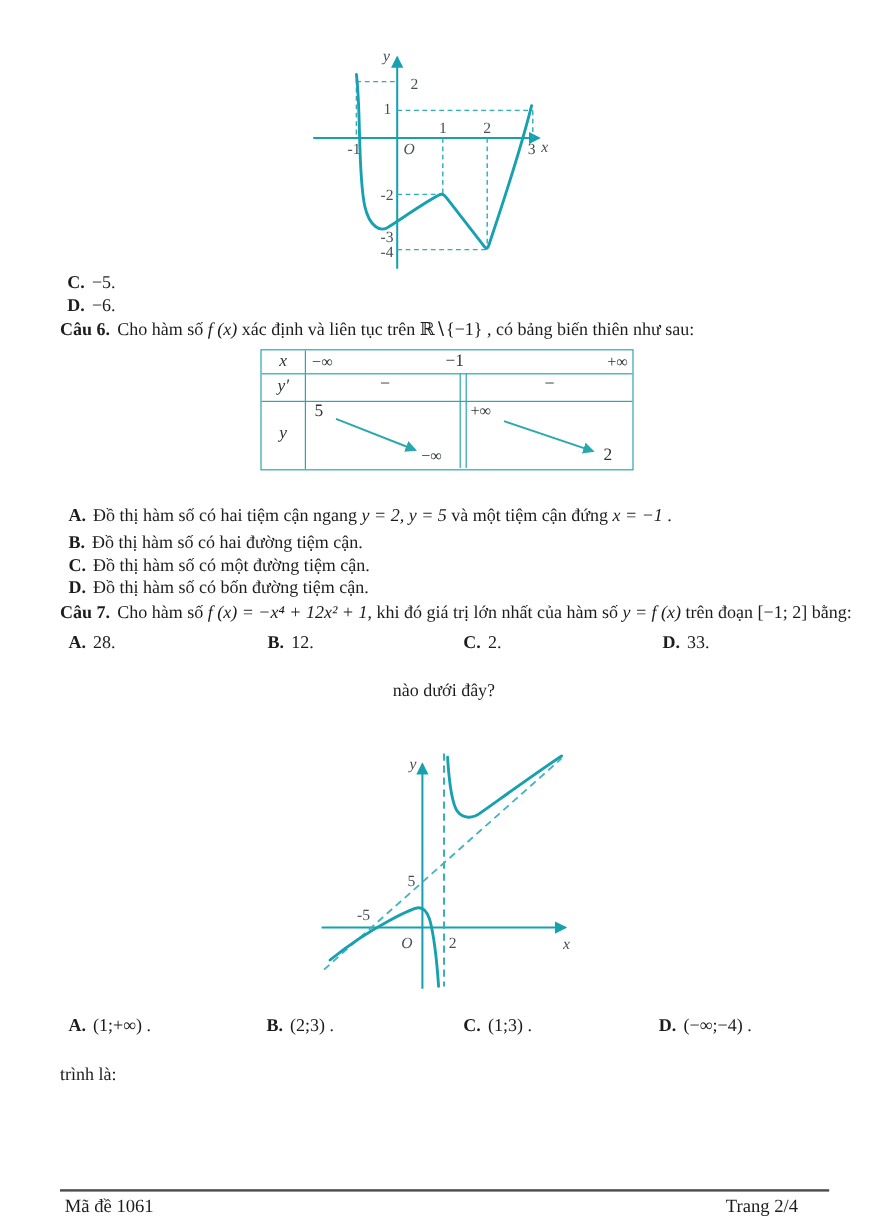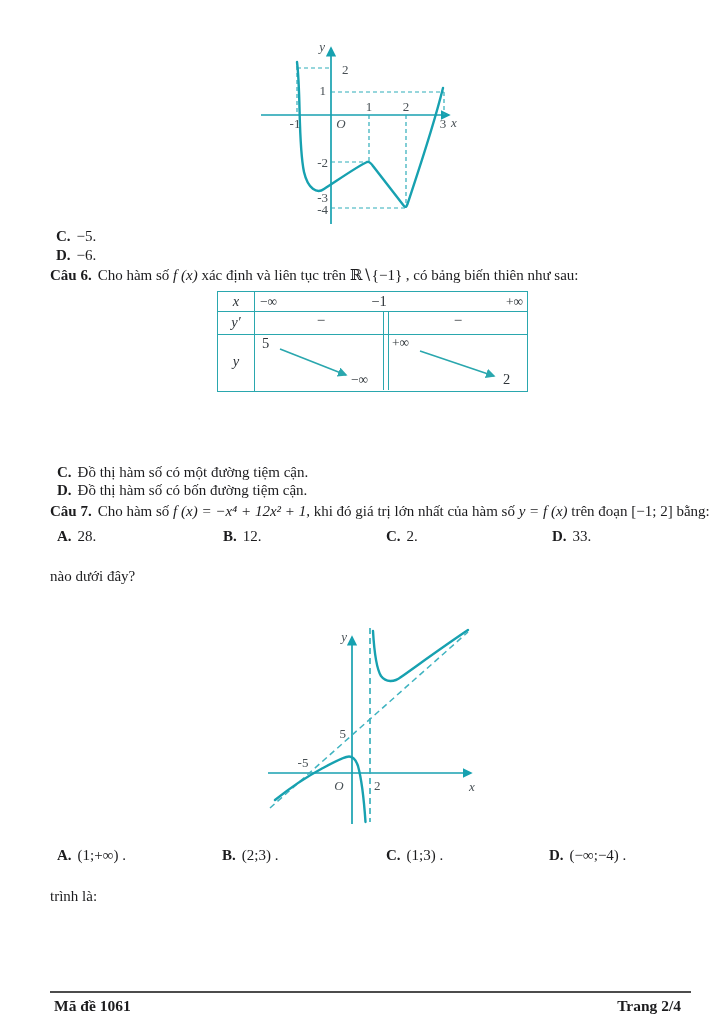--- a/index.html
+++ b/index.html
@@ -6,38 +6,38 @@
   .page{
     position:relative;width:725px;height:1024px;background:#ffffff;
     font-family:"Liberation Serif","DejaVu Serif",serif;
     color:#1c1c1e;overflow:hidden;
   }
   .tline{position:absolute;white-space:nowrap;font-size:15px;line-height:17px;}
   .qnum{font-weight:bold;margin-right:6px;}
   .opt-label{font-weight:bold;margin-right:6px;}
   .m{font-style:italic;}
   .b{font-weight:bold;}
-  .center{text-align:left;}
+  .center{text-align:center;}
   
   .bbt{position:absolute;left:217px;top:291px;width:311px;height:101px;
        border:1.8px solid #2aa7ae;box-sizing:border-box;background:#fff;}
   .bbt .colsep{position:absolute;left:36px;top:0;bottom:0;width:0;border-left:1.6px solid #2aa7ae;}
   .bbt .rowsep1{position:absolute;left:0;right:0;top:19px;height:0;border-top:1.6px solid #2aa7ae;}
   .bbt .rowsep2{position:absolute;left:0;right:0;top:42px;height:0;border-top:1.6px solid #2aa7ae;}
   .bbt .dbl1{position:absolute;left:165px;top:19px;height:79px;width:0;border-left:1.6px solid #2aa7ae;}
   .bbt .dbl2{position:absolute;left:169.5px;top:19px;height:79px;width:0;border-left:1.6px solid #2aa7ae;}
   .bbt .cell{position:absolute;font-size:13.5px;color:#2e3439;line-height:14px;}
   .bbt .hdr{font-style:italic;font-size:14.5px;text-align:center;}
   .bbt svg{position:absolute;left:0;top:0;pointer-events:none;}
   
   .figsvg{position:absolute;}
   .figtext{font-family:"Liberation Serif","DejaVu Serif",serif;fill:#474f54;}
   
   .footrule{position:absolute;left:50px;top:991px;width:641px;height:0;border-top:2px solid #4c4c4c;}
-  .footer-text{position:absolute;top:997px;font-size:15.5px;font-weight:bold;}
+  .footer-text{position:absolute;top:997px;font-size:15.5px;}
 </style>
 </head>
 <body>
 
 <div class="page">
 
   <svg class="figsvg" style="left:256px;top:36px" width="208" height="192" viewBox="0 0 208 192">
     <defs>
       <marker id="ah1" markerWidth="8" markerHeight="8" refX="5" refY="3" orient="auto">
         <path d="M0,0 L6,3 L0,6 Z" fill="#17a1b0"></path>
@@ -99,20 +99,26 @@
       <defs>
         <marker id="ah2" markerWidth="9" markerHeight="9" refX="5" refY="3" orient="auto">
           <path d="M0,0 L6,3 L0,6 Z" fill="#2aa7ae"></path>
         </marker>
       </defs>
       <line x1="62" y1="57" x2="128" y2="83" stroke="#2aa7ae" stroke-width="1.6" marker-end="url(#ah2)"></line>
       <line x1="202" y1="59" x2="276" y2="84" stroke="#2aa7ae" stroke-width="1.6" marker-end="url(#ah2)"></line>
     </svg>
   </div>
 
+  <div class="tline" style="left:57px;top:422px">
+    <span class="opt-label">A.</span><span>Đồ thị hàm số có hai tiệm cận ngang </span><span class="m">y = 2, y = 5</span><span> và một tiệm cận đứng </span><span class="m">x = −1</span><span> .</span>
+  </div>
+  <div class="tline" style="left:57px;top:445px">
+    <span class="opt-label">B.</span><span>Đồ thị hàm số có hai đường tiệm cận.</span>
+  </div>
   <div class="tline" style="left:57px;top:464px">
     <span class="opt-label">C.</span><span>Đồ thị hàm số có một đường tiệm cận.</span>
   </div>
   <div class="tline" style="left:57px;top:482px">
     <span class="opt-label">D.</span><span>Đồ thị hàm số có bốn đường tiệm cận.</span>
   </div>
 
   <div class="tline" style="left:50px;top:503px">
     <span class="qnum">Câu 7.</span><span>Cho hàm số </span><span class="m">f (x) = −x⁴ + 12x² + 1</span><span>, khi đó giá trị lớn nhất của hàm số </span><span class="m">y = f (x)</span><span> trên đoạn </span><span>[−1; 2]</span><span> bằng:</span>
   </div>
@@ -165,15 +171,15 @@
     <span class="opt-label">C.</span><span>(1;3) .</span>
   </div>
   <div class="tline" style="left:549px;top:847px">
     <span class="opt-label">D.</span><span>(−∞;−4) .</span>
   </div>
 
   <div class="tline" style="left:50px;top:888px">trình là:</div>
 
   <div class="footrule"></div>
   <div class="footer-text" style="left:54px">Mã đề 1061</div>
-  <div class="footer-text" style="right:44px">Trang 2/4</div>
+  <div class="footer-text" style="right:60px">Trang 2/4</div>
 
 </div>
 
 </body></html>

